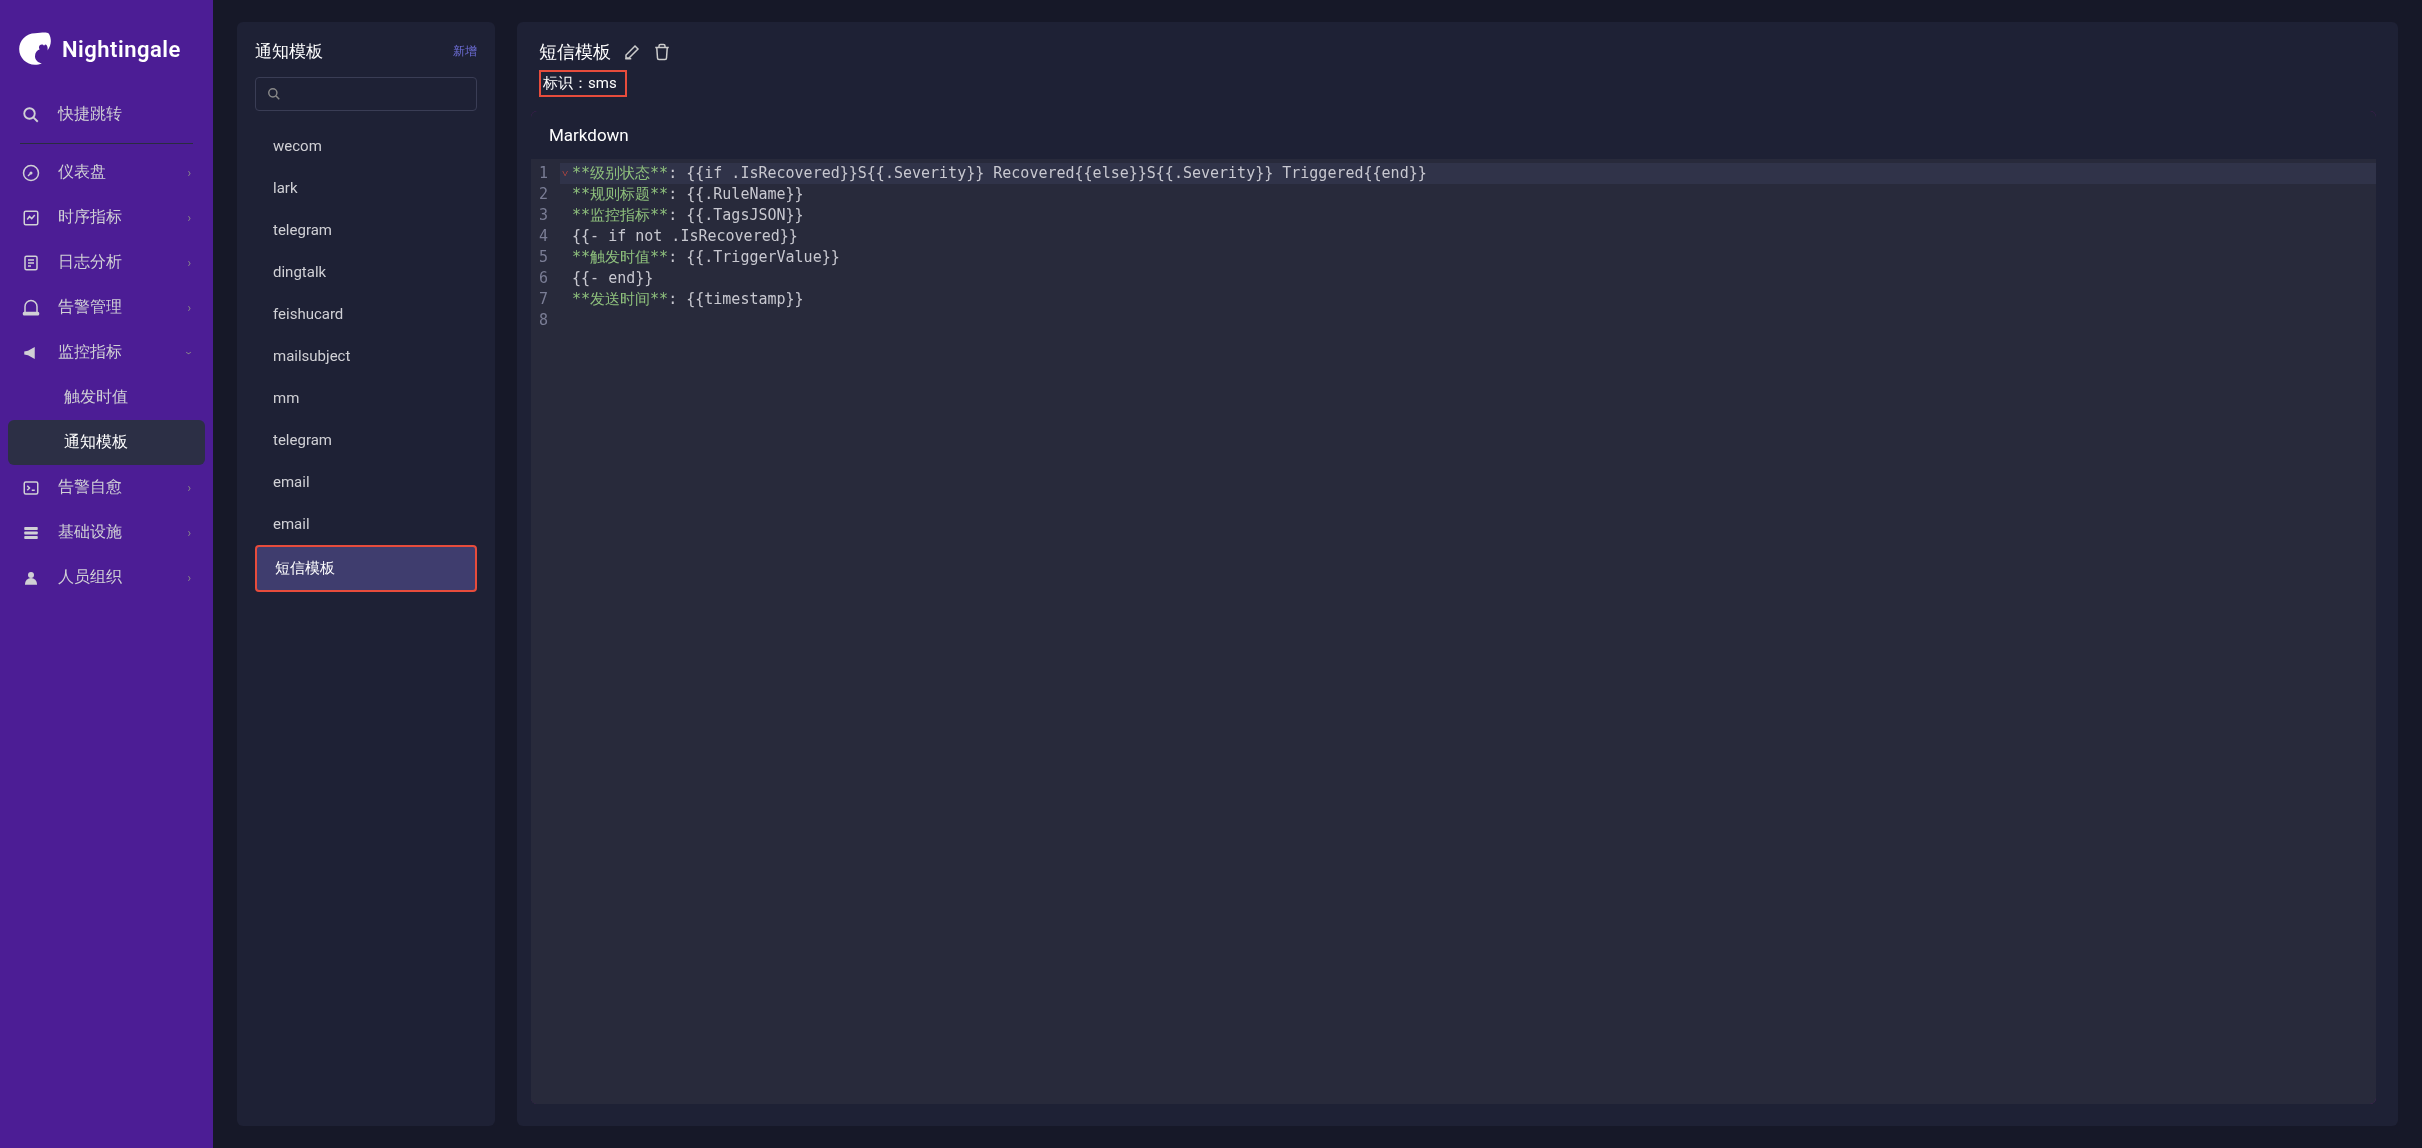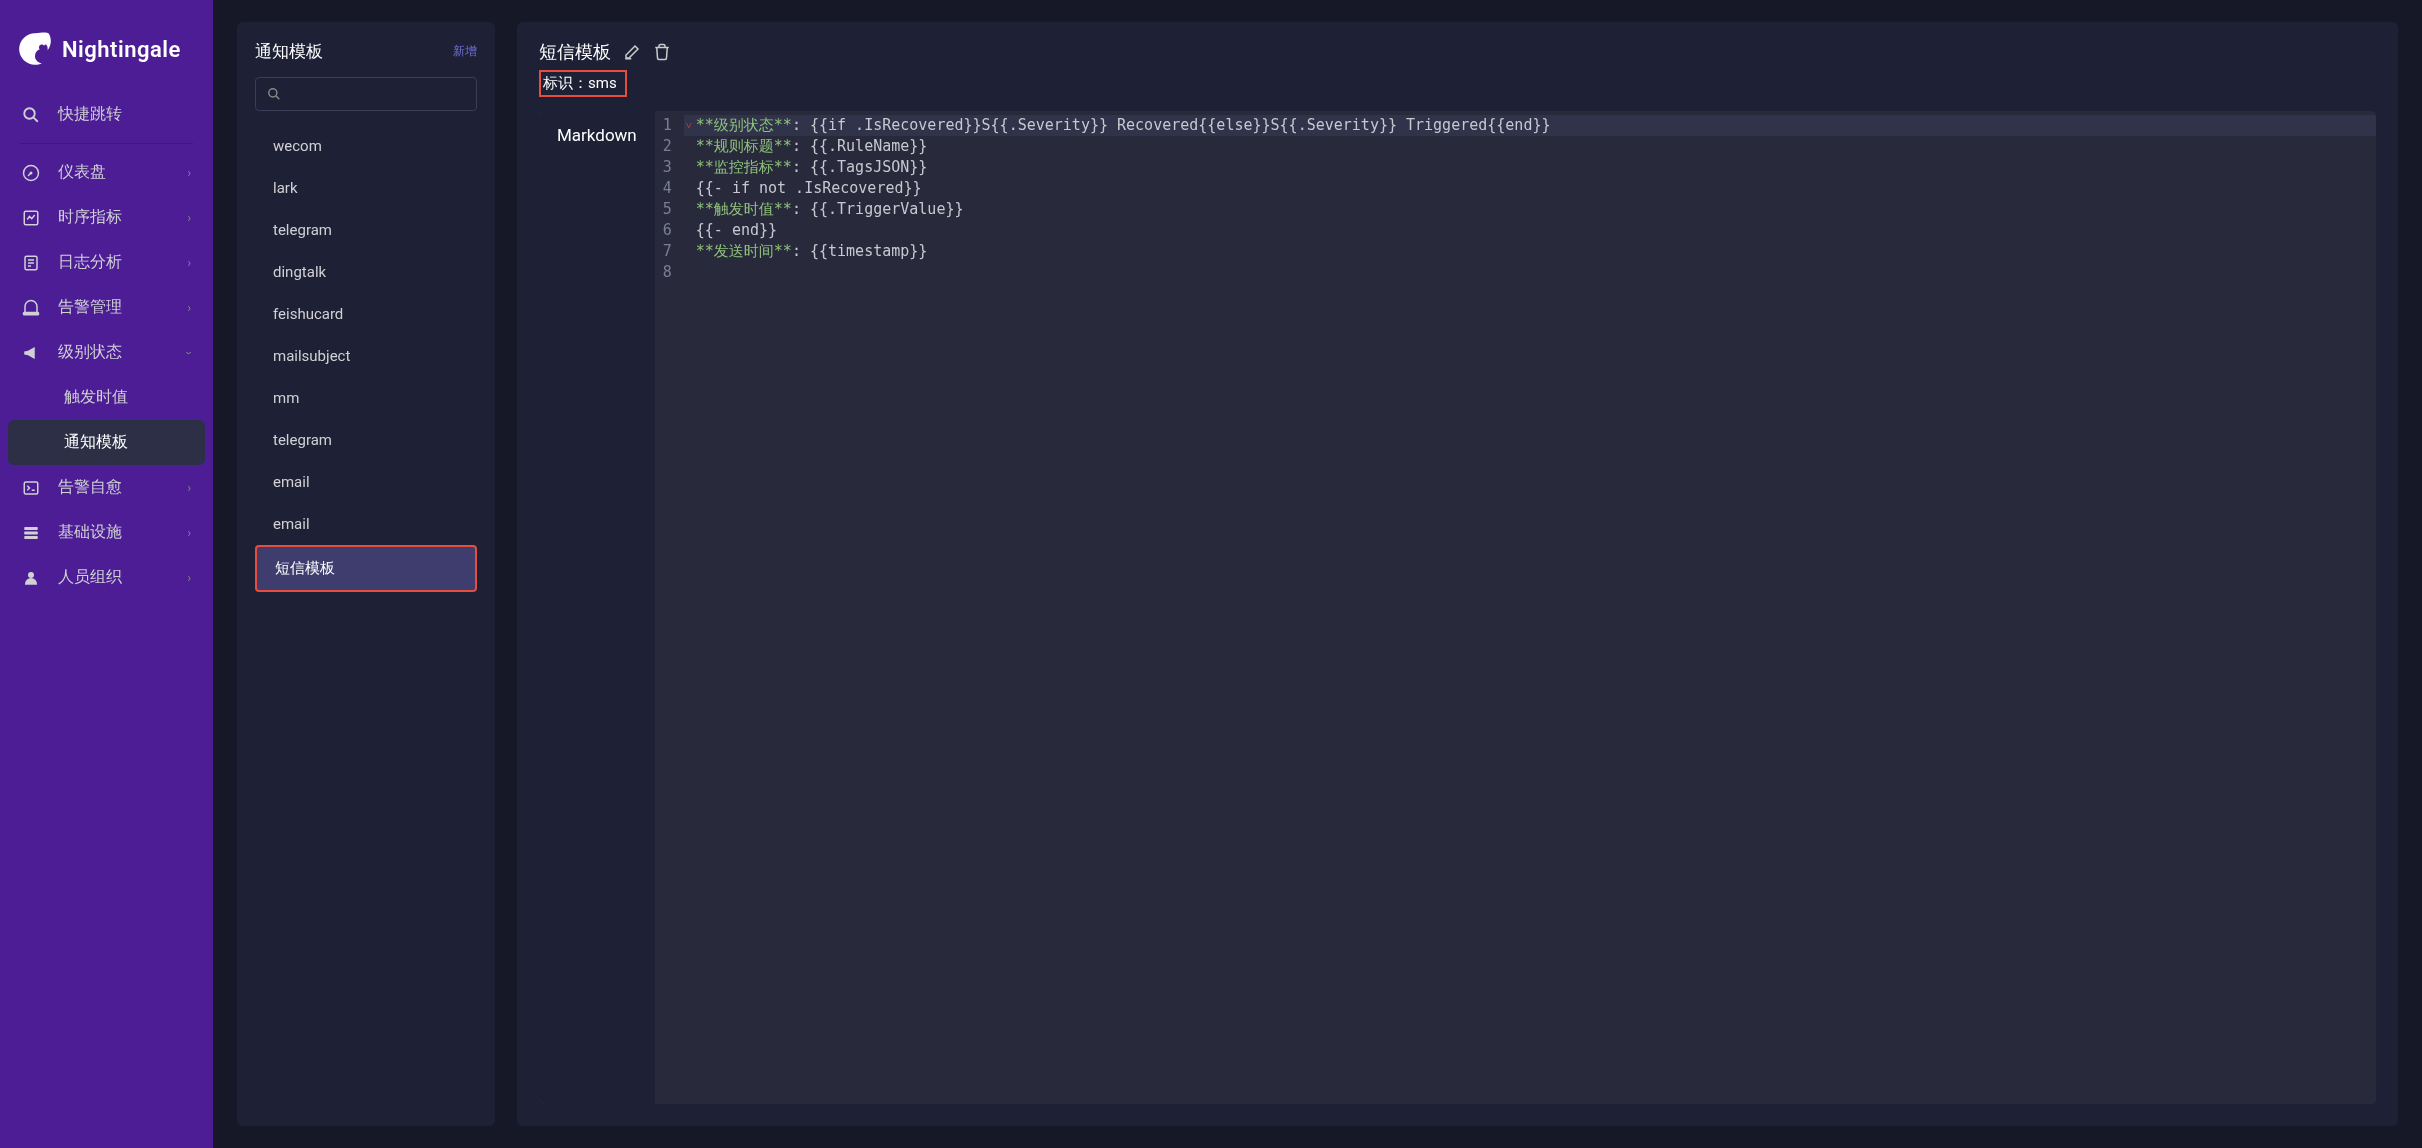--- a/index.html
+++ b/index.html
@@ -209,23 +209,23 @@
       display: inline-block;
       border: 2px solid #e74c3c;
       padding: 2px 8px 2px 2px;
       color: #fff;
       font-size: 15px;
     }
     .editor-panel {
       flex: 1;
       background: #701a75;
       display: flex;
-      flex-direction: row;
+      flex-direction: column;
       overflow: hidden;
-      margin: 0 22px 22px 22px;
+      margin: 0 22px 22px 14px;
       border-radius: 6px;
     }
     .editor-header {
       padding: 14px 18px;
       color: #fff;
       font-size: 17px;
       background: #1e2135;
     }
     .editor-body {
       flex: 1;
@@ -337,21 +337,21 @@
       <span>告警管理</span>
       <span class="nav-chevron">›</span>
     </li>
 
     <li class="nav-item">
       <span class="nav-icon">
         <svg width="18" height="18" viewBox="0 0 24 24" fill="currentColor">
             <path d="M3 10v4l5 1 9 5V4l-9 5-5 1z"></path>
           </svg>
       </span>
-      <span>级别状态</span>
+      <span>监控指标</span>
       <span class="nav-chevron" style="transform:rotate(90deg);display:inline-block;">›</span>
     </li>
     <li class="nav-item nav-sub">
       <span>触发时值</span>
     </li>
     <li class="nav-item nav-sub active">
       <span>通知模板</span>
     </li>
 
     <li class="nav-item">

